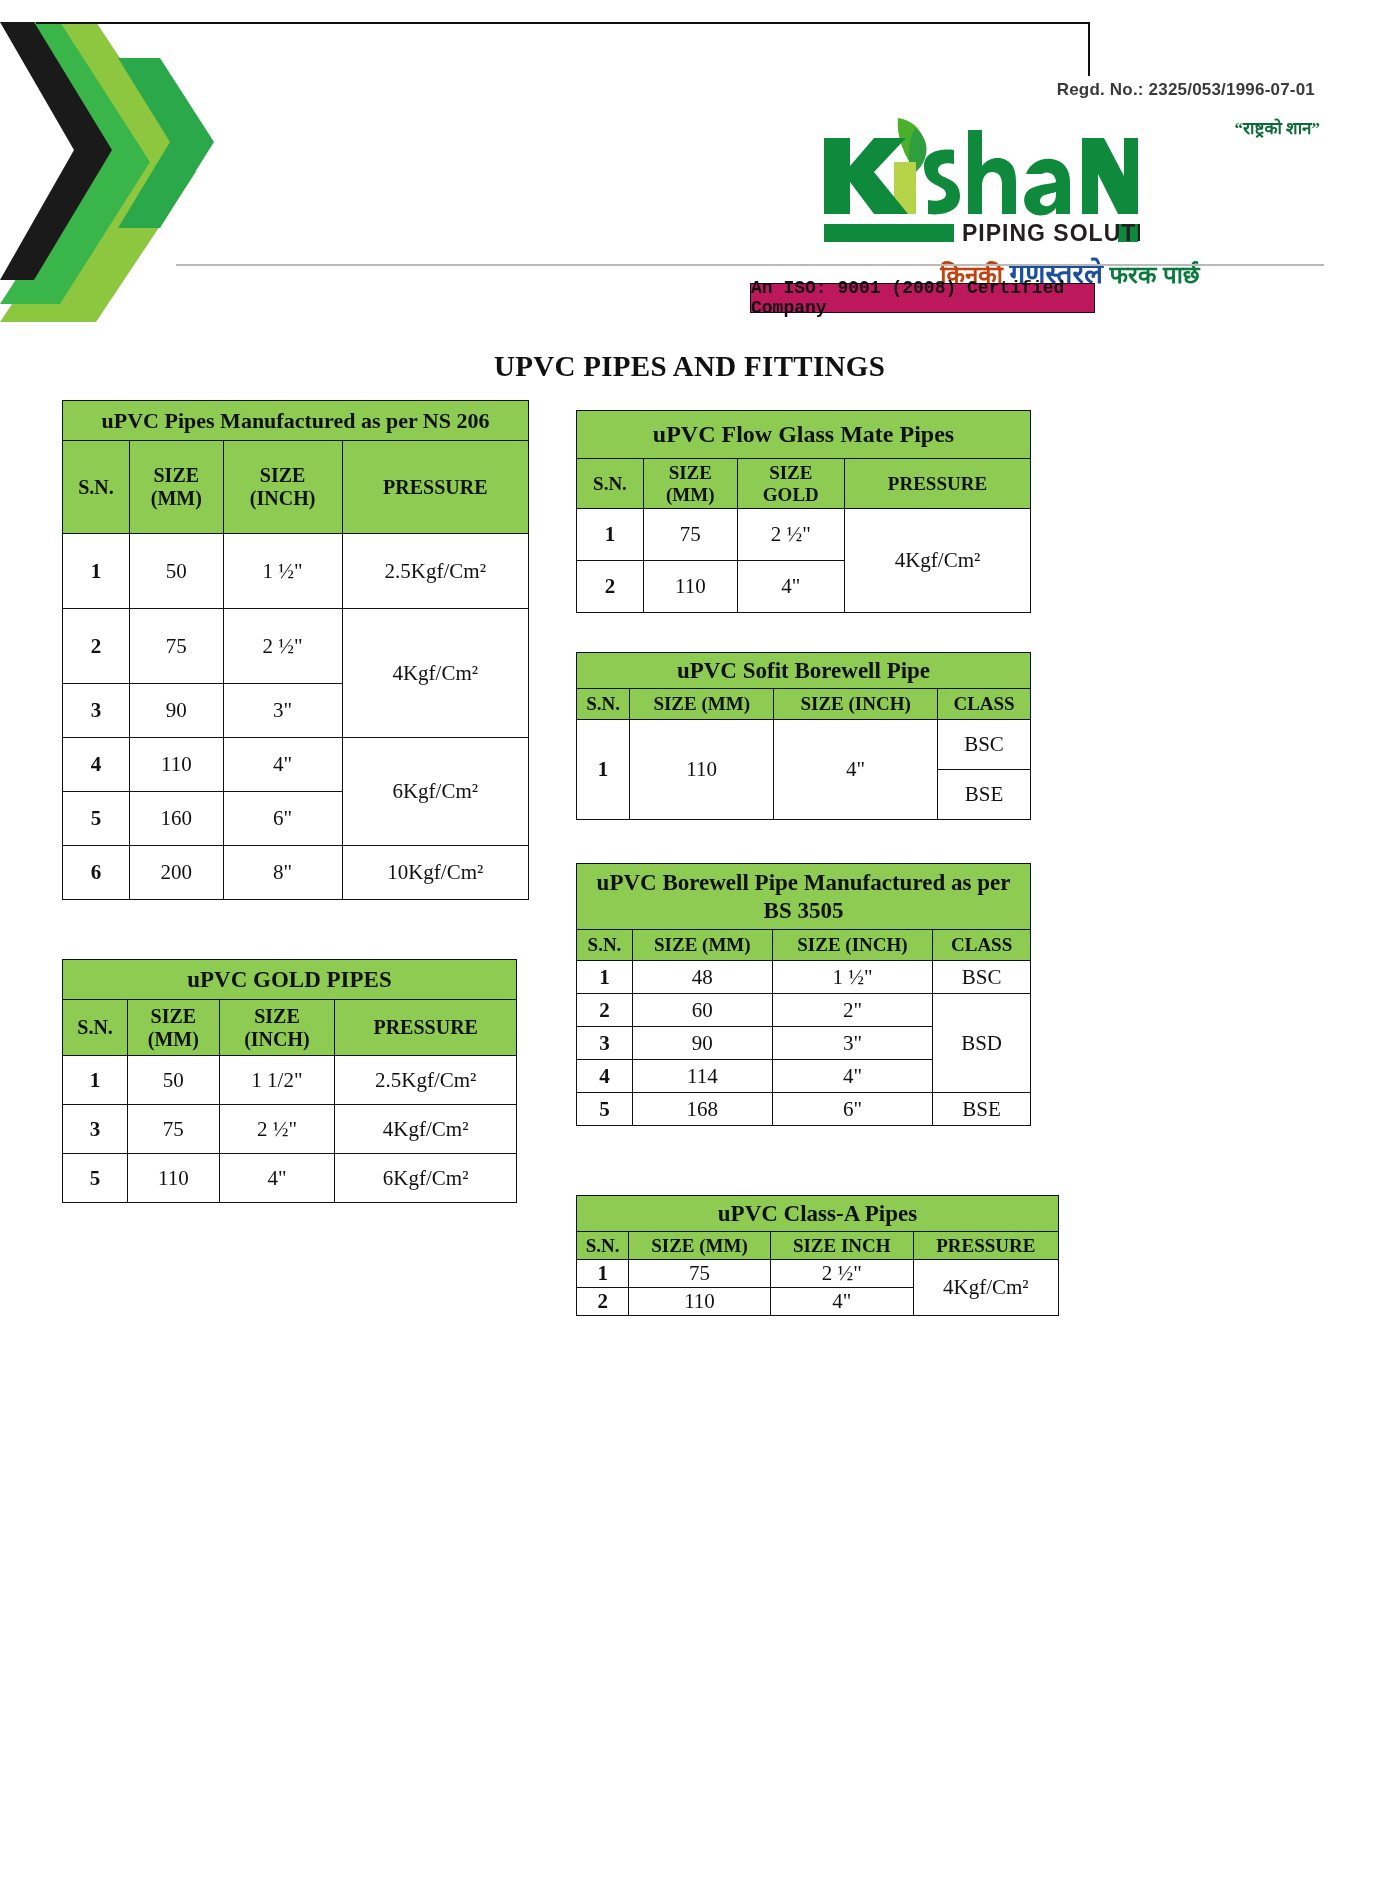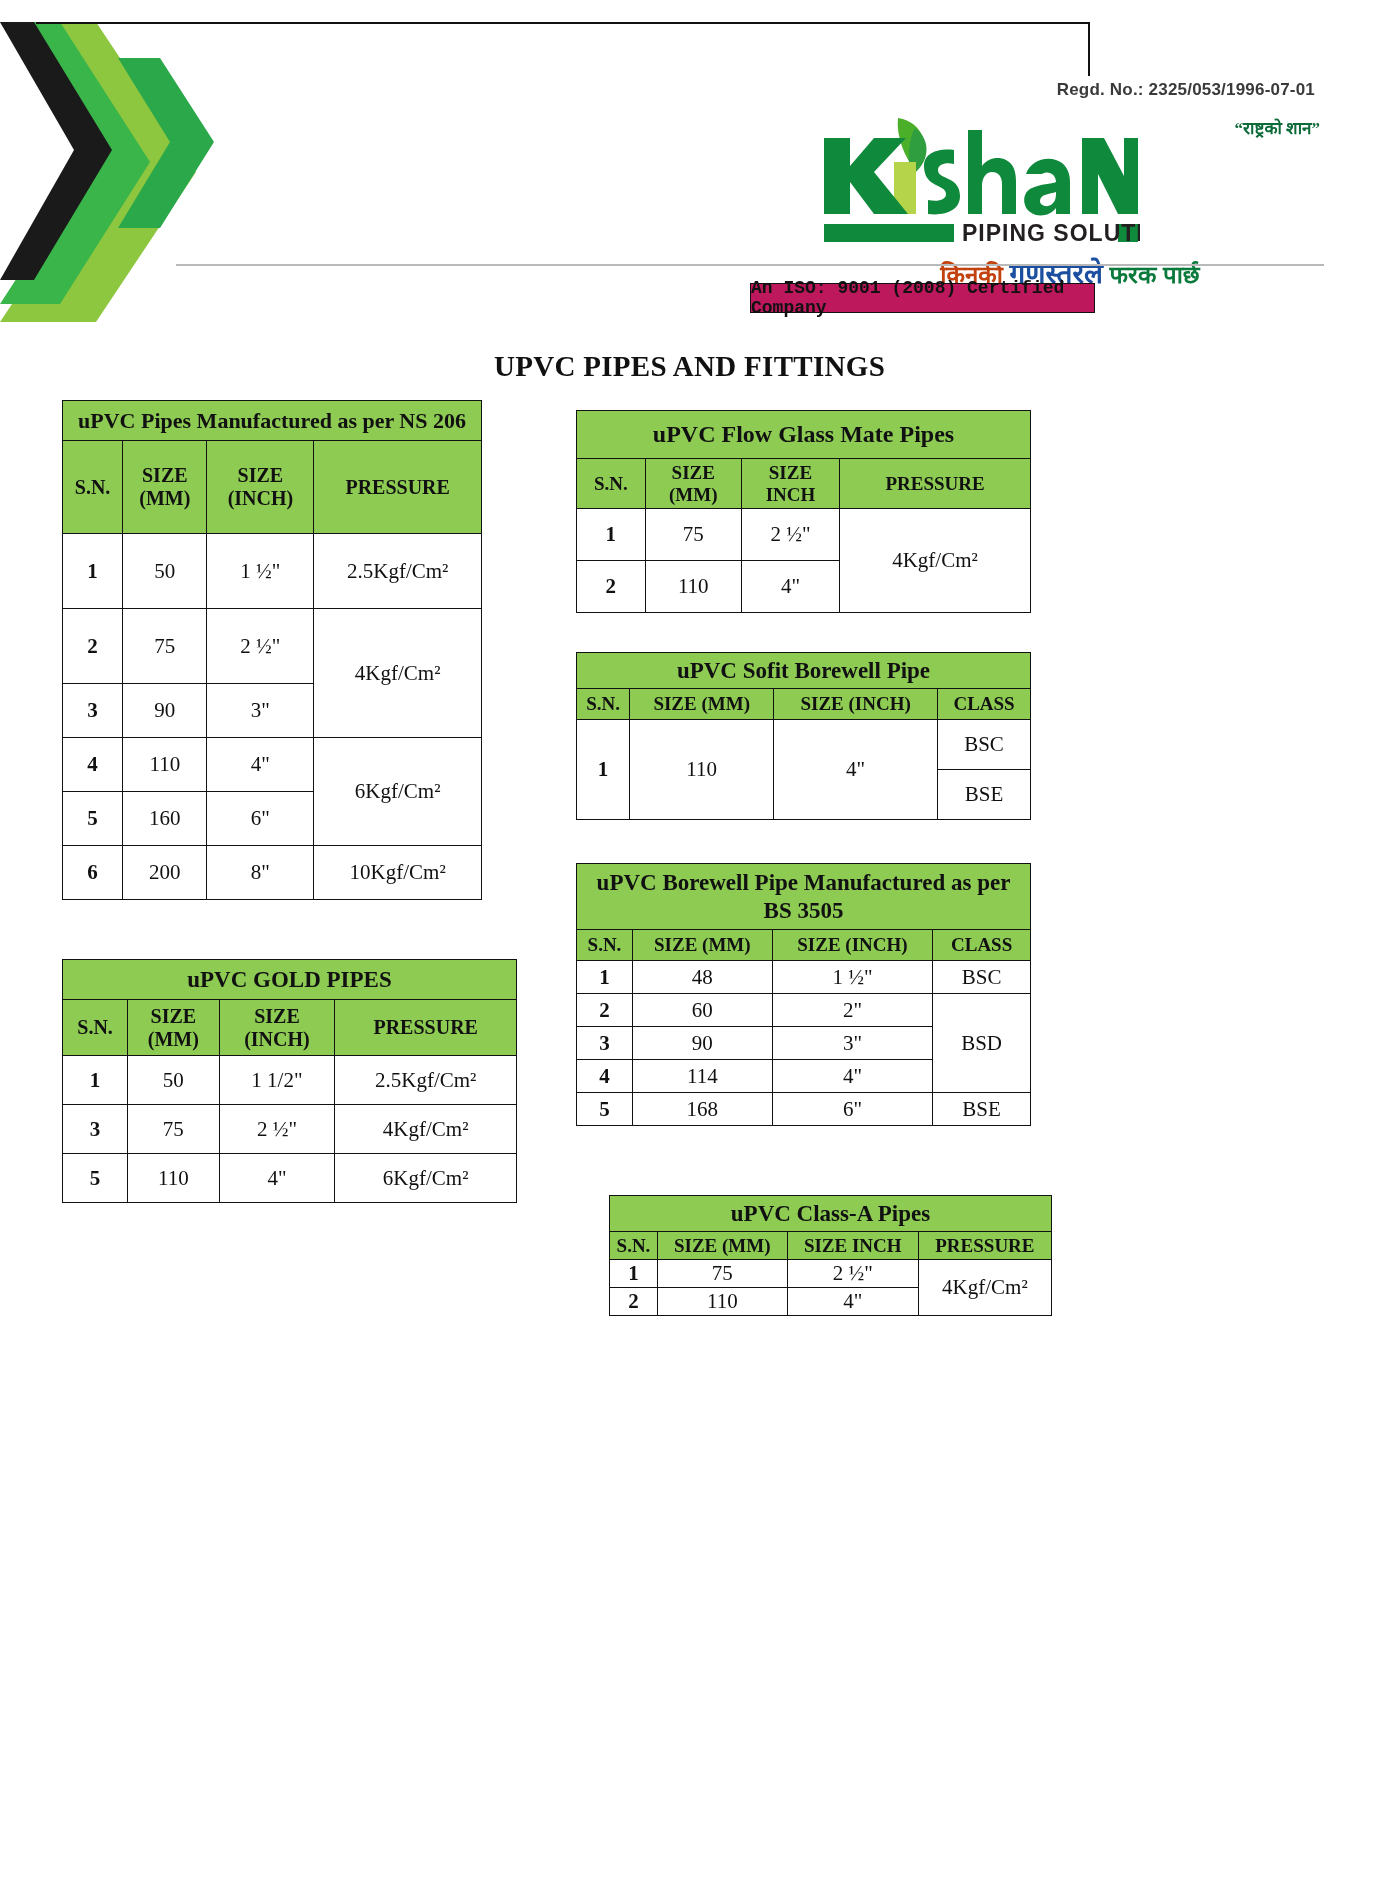--- a/index.html
+++ b/index.html
@@ -57,21 +57,21 @@
     font-size:29px; font-weight:700; letter-spacing:.3px; color:#111;
   }
 
   
   table { border-collapse:collapse; background:#fff; }
   table, th, td { border:1.6px solid #111; }
   th, td { text-align:center; vertical-align:middle; color:#111; }
   .tbl-title { background:#8dcb53; font-weight:700; }
   .tbl-head  { background:#8dcb53; font-weight:700; }
 
-  .t-main { position:absolute; left:62px; top:400px; width:420px; font-size:21px; }
+  .t-main { position:absolute; left:62px; top:400px; width:467px; font-size:21px; }
   .t-main .tbl-title { font-size:22px; height:40px; }
   .t-main .tbl-head  { font-size:20px; height:93px; line-height:1.15; }
   .t-main td { height:54px; font-size:21px; }
   .t-main td.sn { font-weight:700; }
   .t-main .tall { height:75px; }
 
   .t-gold { position:absolute; left:62px; top:959px; width:455px; font-size:21px; }
   .t-gold .tbl-title { font-size:23px; height:40px; }
   .t-gold .tbl-head  { font-size:20px; height:56px; line-height:1.15; }
   .t-gold td { height:49px; font-size:21px; }
@@ -89,21 +89,21 @@
   .t-sofit td { height:50px; font-size:21px; }
   .t-sofit td.sn { font-weight:700; }
   .t-sofit td.cls { height:50px; }
 
   .t-bore { position:absolute; left:576px; top:863px; width:455px; font-size:20px; }
   .t-bore .tbl-title { font-size:23px; height:66px; line-height:1.2; padding:2px 15px; }
   .t-bore .tbl-head  { font-size:19px; height:31px; }
   .t-bore td { height:33px; font-size:21px; }
   .t-bore td.sn { font-weight:700; }
 
-  .t-classa { position:absolute; left:609px; top:1195px; width:443px; font-size:20px; }
+  .t-classa { position:absolute; left:576px; top:1195px; width:483px; font-size:20px; }
   .t-classa .tbl-title { font-size:23px; height:36px; }
   .t-classa .tbl-head  { font-size:19px; height:28px; }
   .t-classa td { height:28px; font-size:21px; }
   .t-classa td.sn { font-weight:700; }
 
   
   .footer { position:absolute; left:0; top:1400px; width:1379px; height:492px; }
 </style>
 </head>
 <body>
@@ -259,21 +259,21 @@
         <th class="tbl-title" colspan="4">uPVC Flow Glass Mate Pipes</th>
       </tr>
   <tr>
     <th class="tbl-head">S.N.</th>
     <th class="tbl-head">
       <span>SIZE</span><br>
       <span>(MM)</span>
     </th>
     <th class="tbl-head">
       <span>SIZE</span><br>
-      <span>INCH</span>
+      <span>GOLD</span>
     </th>
     <th class="tbl-head">PRESSURE</th>
   </tr>
   <tr>
     <td class="sn">1</td>
     <td>75</td>
     <td>2 ½"</td>
     <td rowspan="2">4Kgf/Cm²</td>
   </tr>
   <tr>

